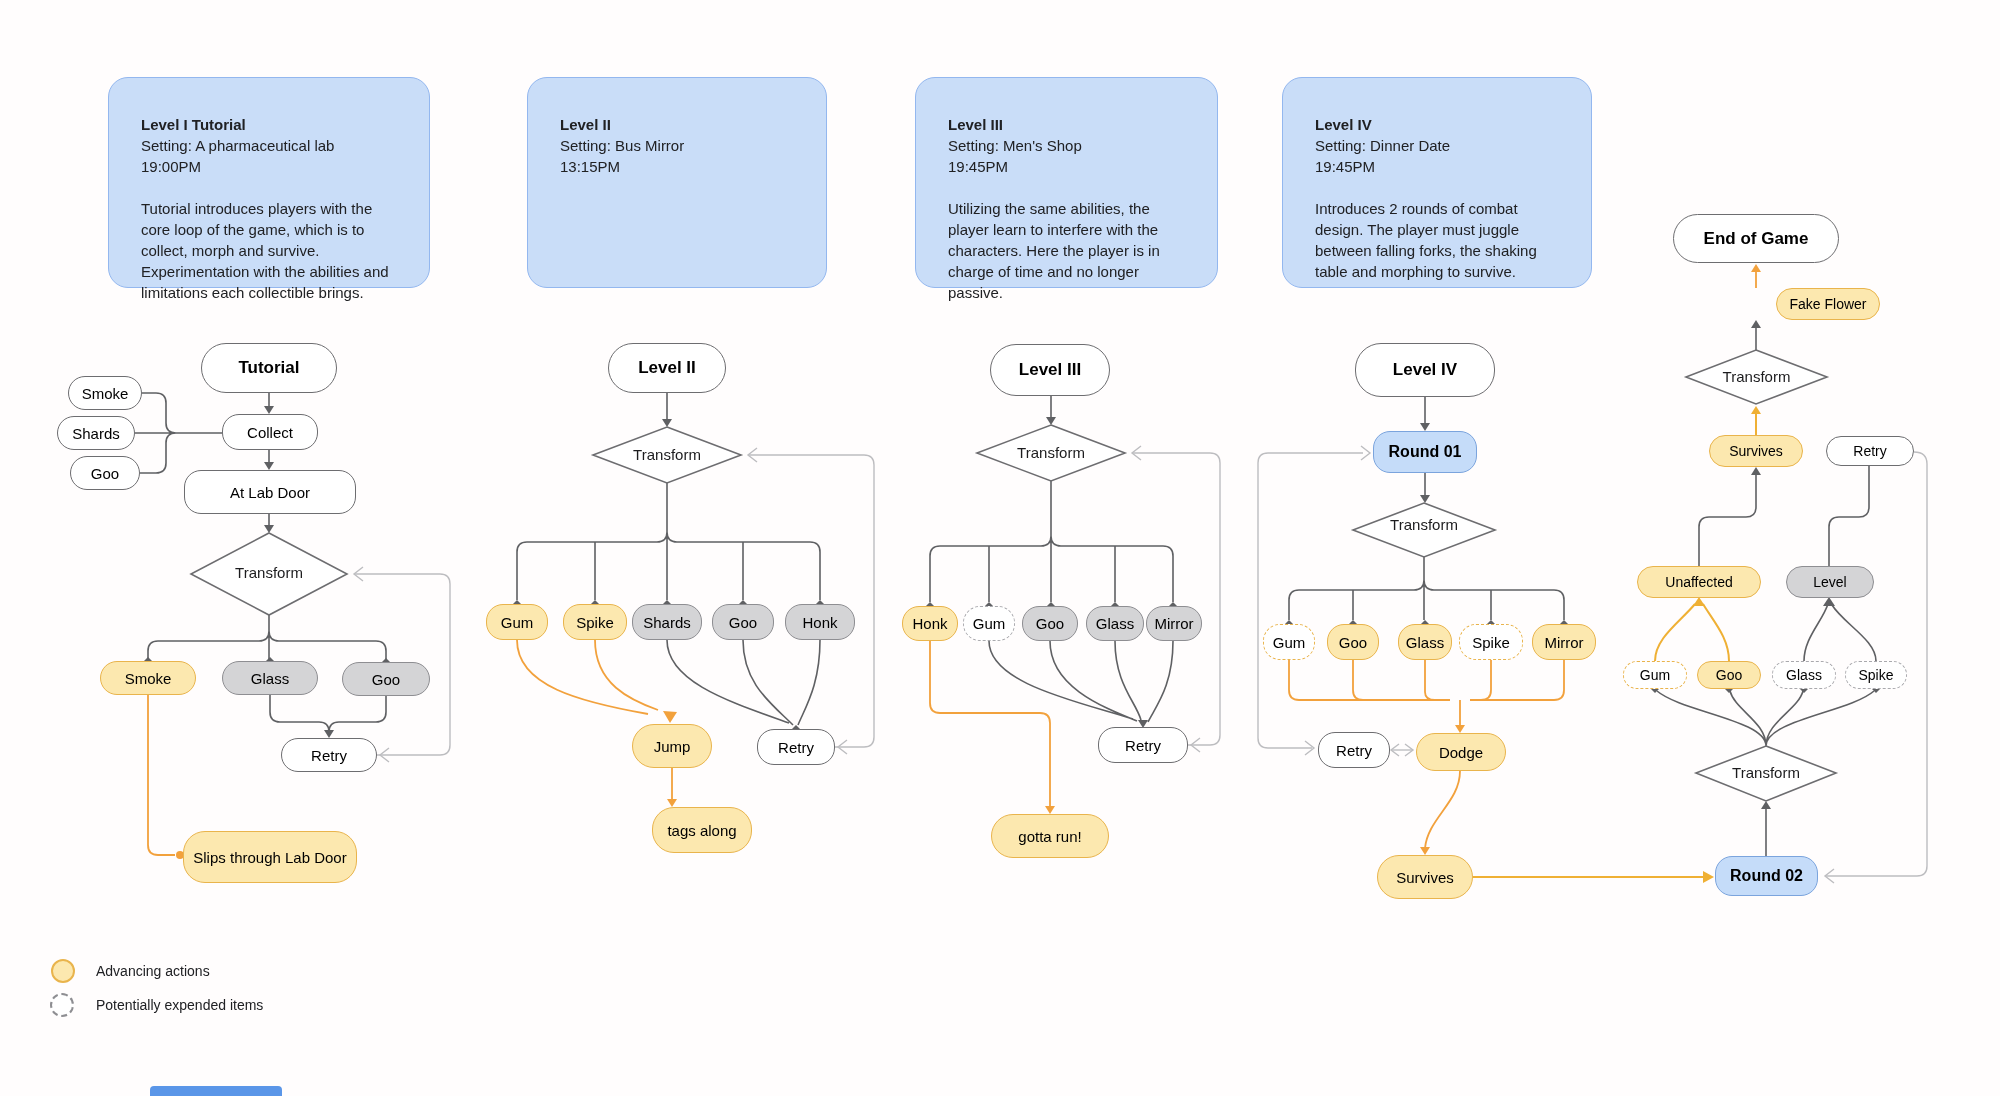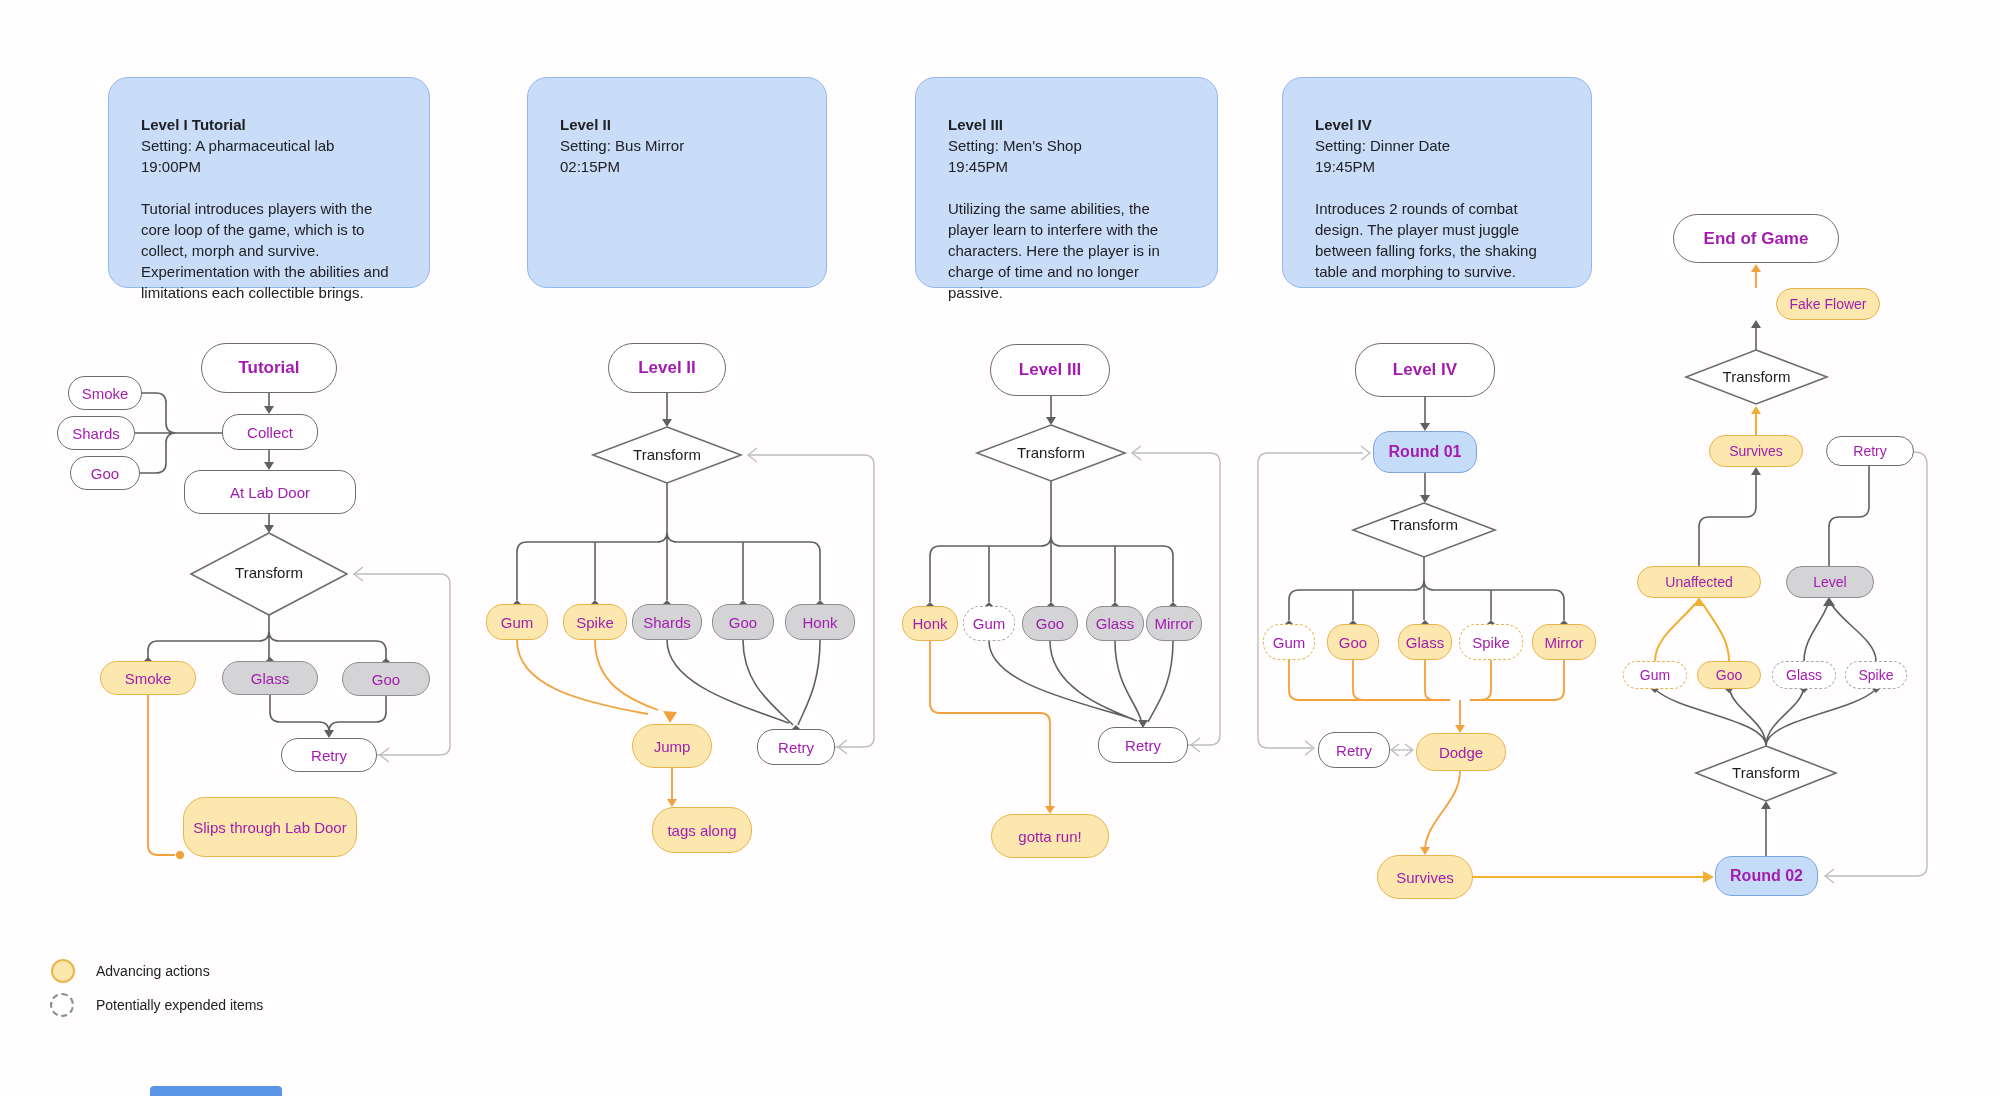--- a/index.html
+++ b/index.html
@@ -1,19 +1,19 @@
 <!DOCTYPE html>
 <html style="--yellowFill: #fce8af; --yellowBorder: #e9b44c; --grayFill: #d4d4d6; --grayBorder: #8e8e92; --dashedGrayBorder: #a9a9ad; --whiteBorder: #6d6d70; --blueFill: #c5dcf9; --blueBorder: #7ba4dd; --infoFill: #c9ddf8; --infoBorder: #93b7ef; --darkEdge: #5f6063; --lightEdge: #bdbdc0; --orangeEdge: #f2a13c; --goldenEdge: #efb034;"><head>
 <meta charset="utf-8">
 <style>
   html,body{margin:0;padding:0;background:#fff}
   .canvas{position:relative;width:2000px;height:1096px;background:#fffdfd;font-family:"Liberation Sans",sans-serif;overflow:hidden}
   .edges{position:absolute;left:0;top:0;z-index:1}
   .node{position:absolute;z-index:2;display:flex;align-items:center;justify-content:center;box-sizing:border-box;
-        font-size:15px;color:#a21caf;background:#fff;border:1.6px solid var(--whiteBorder);border-radius:17px;white-space:nowrap}
+        font-size:15px;color:#000000;background:#fff;border:1.6px solid var(--whiteBorder);border-radius:17px;white-space:nowrap}
   .hdr{font-weight:700;font-size:17px;border-radius:26px}
   .yellow{background:var(--yellowFill);border:1.8px solid var(--yellowBorder)}
   .gray{background:var(--grayFill);border:1.5px solid var(--grayBorder)}
   .dashedGray{background:#fff;border:1.6px dashed var(--dashedGrayBorder)}
   .dashedYellow{background:#fff;border:1.6px dashed var(--yellowBorder)}
   .blue{background:var(--blueFill);border:1.6px solid var(--blueBorder);font-weight:700;font-size:16px}
   .big{border-radius:22px}
   .sm{font-size:14px}
   .dlabel{position:absolute;z-index:3;text-align:center;font-size:15px;color:#1c1c1e}
   .info{position:absolute;z-index:2;background:var(--infoFill);border:1px solid var(--infoBorder);border-radius:20px;
@@ -182,21 +182,21 @@
 
 <div class="info" style="left:108px;top:77px;width:322px;height:211px">
   <div class="t">Level I Tutorial</div>
   <div>Setting: A pharmaceutical lab</div>
   <div>19:00PM</div>
   <div class="d">Tutorial introduces players with the core loop of the game, which is to collect, morph and survive. Experimentation with the abilities and limitations each collectible brings.</div>
 </div>
 <div class="info" style="left:527px;top:77px;width:300px;height:211px">
   <div class="t">Level II</div>
   <div>Setting: Bus Mirror</div>
-  <div>02:15PM</div>
+  <div>13:15PM</div>
 </div>
 <div class="info" style="left:915px;top:77px;width:303px;height:211px">
   <div class="t">Level III</div>
   <div>Setting: Men's Shop</div>
   <div>19:45PM</div>
   <div class="d">Utilizing the same abilities, the player learn to interfere with the characters. Here the player is in charge of time and no longer passive.</div>
 </div>
 <div class="info" style="left:1282px;top:77px;width:310px;height:211px">
   <div class="t">Level IV</div>
   <div>Setting: Dinner Date</div>
@@ -208,21 +208,21 @@
 <div class="node" style="left:68px;top:376px;width:74px;height:34px">Smoke</div>
 <div class="node" style="left:57px;top:416px;width:78px;height:34px">Shards</div>
 <div class="node" style="left:70px;top:456px;width:70px;height:34px">Goo</div>
 <div class="node" style="left:222px;top:414px;width:96px;height:36px">Collect</div>
 <div class="node" style="left:184px;top:470px;width:172px;height:44px">At Lab Door</div>
 <div class="dlabel" style="left:199px;top:564px;width:140px">Transform</div>
 <div class="node yellow" style="left:100px;top:661px;width:96px;height:34px">Smoke</div>
 <div class="node gray" style="left:222px;top:661px;width:96px;height:34px">Glass</div>
 <div class="node gray" style="left:342px;top:662px;width:88px;height:34px">Goo</div>
 <div class="node" style="left:281px;top:738px;width:96px;height:34px">Retry</div>
-<div class="node yellow big" style="left:183px;top:797px;width:174px;height:60px">Slips through Lab Door</div>
+<div class="node yellow big" style="left:183px;top:831px;width:174px;height:52px">Slips through Lab Door</div>
 
 <div class="node hdr" style="left:608px;top:343px;width:118px;height:50px">Level II</div>
 <div class="dlabel" style="left:597px;top:446px;width:140px">Transform</div>
 <div class="node yellow" style="left:486px;top:604px;width:62px;height:36px">Gum</div>
 <div class="node yellow" style="left:563px;top:604px;width:64px;height:36px">Spike</div>
 <div class="node gray" style="left:632px;top:604px;width:70px;height:36px">Shards</div>
 <div class="node gray" style="left:712px;top:604px;width:62px;height:36px">Goo</div>
 <div class="node gray" style="left:785px;top:604px;width:70px;height:36px">Honk</div>
 <div class="node yellow big" style="left:632px;top:724px;width:80px;height:44px">Jump</div>
 <div class="node yellow big" style="left:652px;top:807px;width:100px;height:46px">tags along</div>

